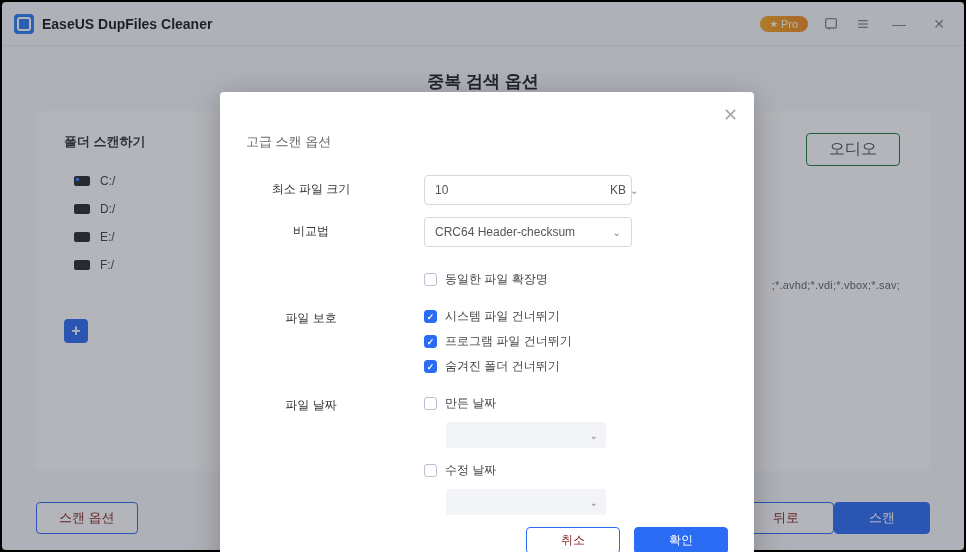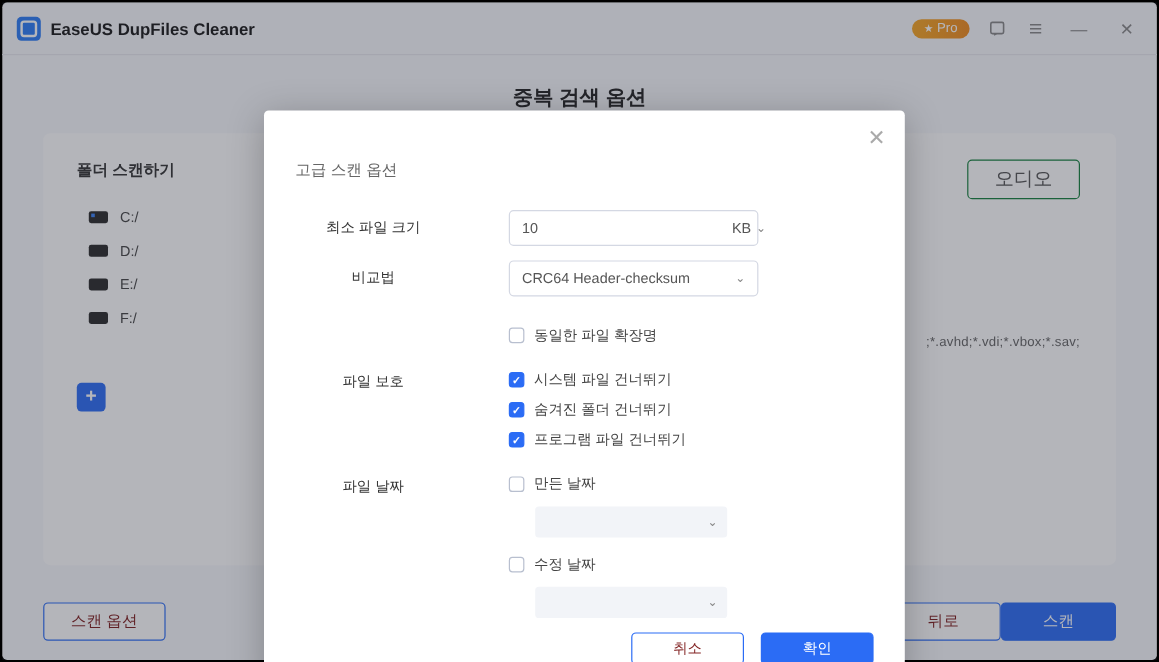--- a/index.html
+++ b/index.html
@@ -151,25 +151,25 @@
       </div>
       <div class="row">
         <div class="row-label">파일 보호</div>
         <div class="row-body">
           <div class="check-line">
               <span class="chk checked"></span>
               <span>시스템 파일 건너뛰기</span>
             </div>
           <div class="check-line">
               <span class="chk checked"></span>
-              <span>숨겨진 폴더 건너뛰기</span>
+              <span>프로그램 파일 건너뛰기</span>
             </div>
           <div class="check-line">
               <span class="chk checked"></span>
-              <span>프로그램 파일 건너뛰기</span>
+              <span>숨겨진 폴더 건너뛰기</span>
             </div>
         </div>
       </div>
       <div class="row">
         <div class="row-label">파일 날짜</div>
         <div class="row-body">
           <div class="check-line">
               <span class="chk unchecked"></span>
               <span>만든 날짜</span>
             </div>

